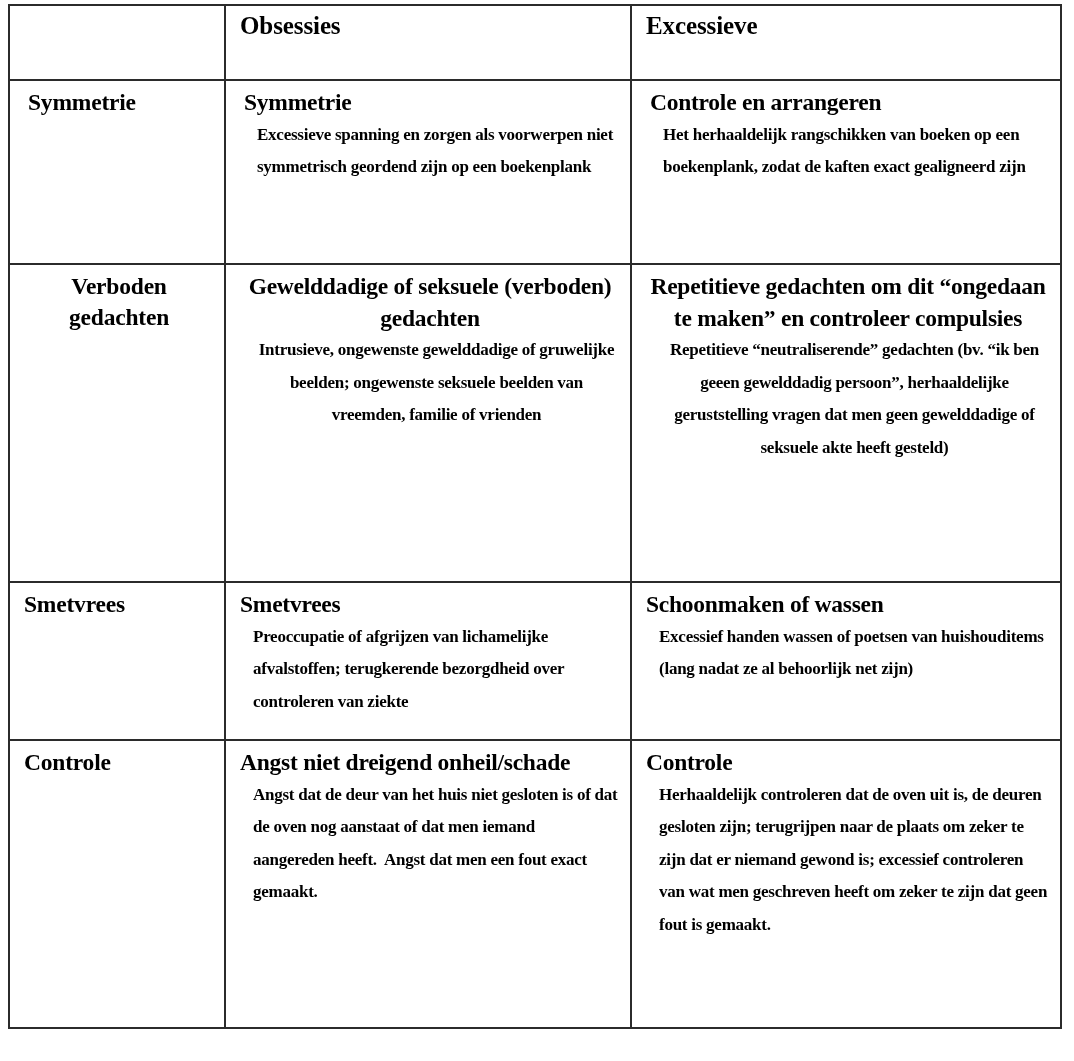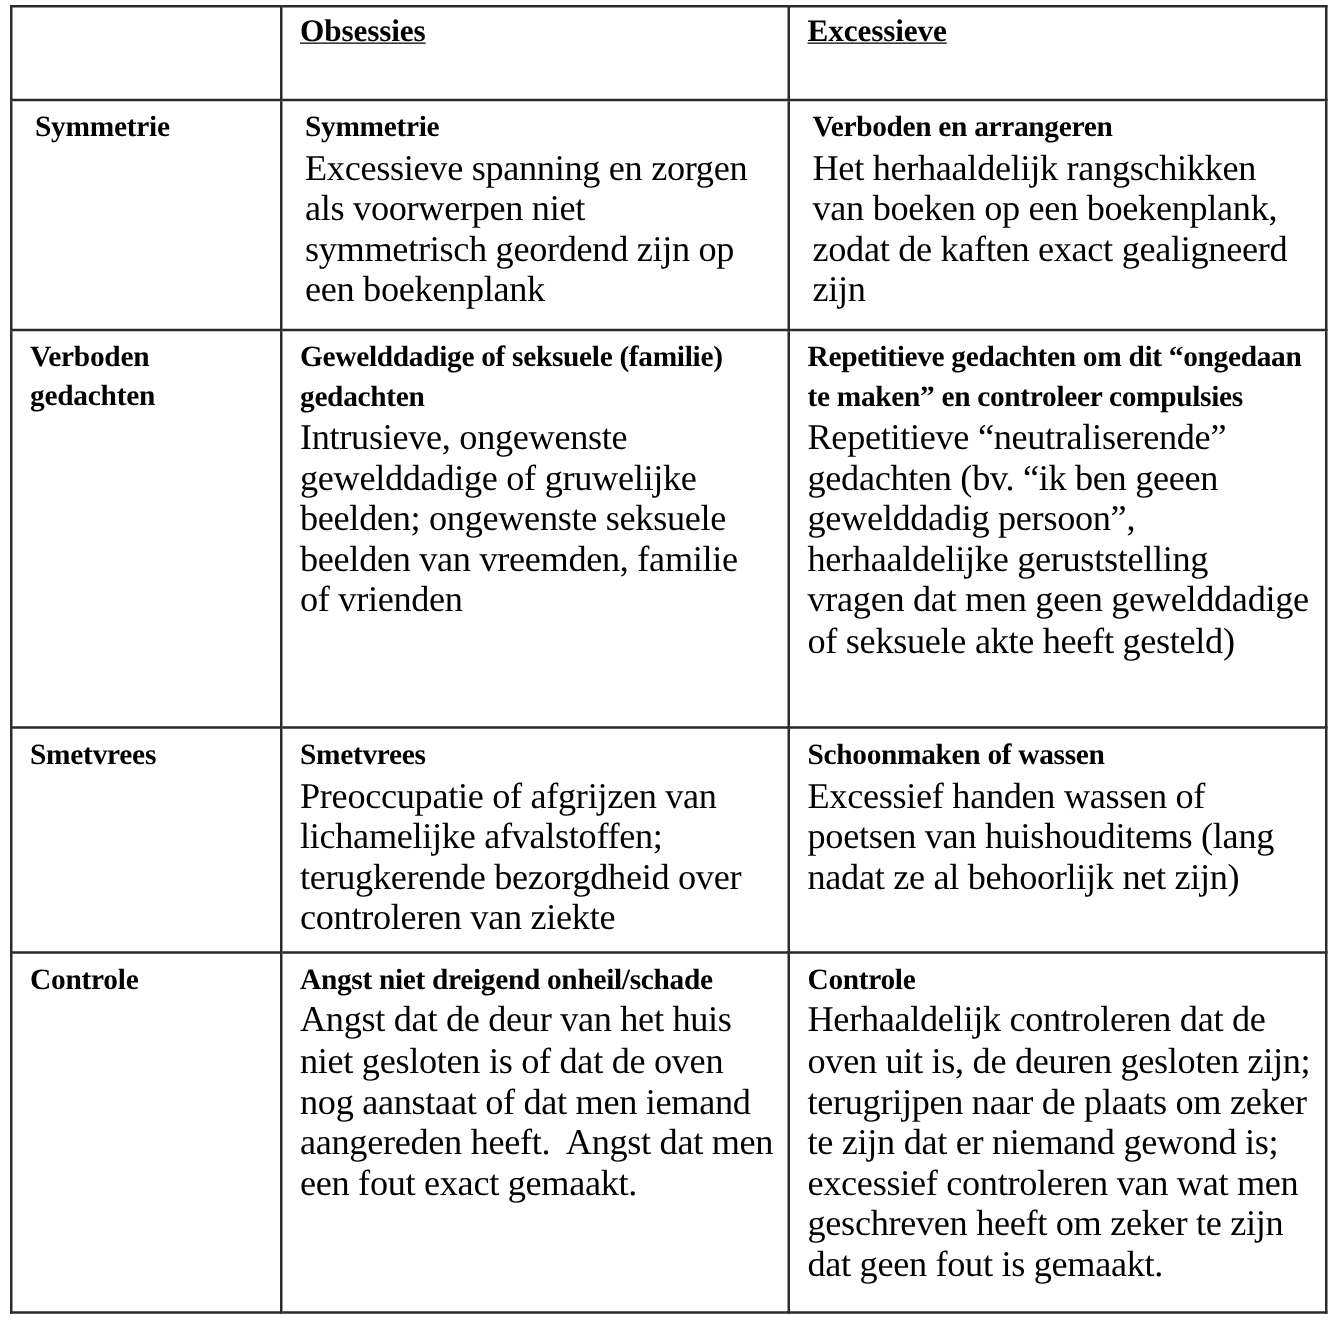--- a/index.html
+++ b/index.html
@@ -42,21 +42,20 @@
   }
 
   col.c-cat { width: 216px; }
   col.c-obs { width: 406px; }
   col.c-com { width: 430px; }
 
   
   tr.header-row td {
     height: 58px;
     padding-top: 5px;
-    text-decoration: underline;
   }
   .hdr-text {
     font-size: 25px;
     font-weight: bold;
     line-height: 30px;
     letter-spacing: -0.1px;
   }
 
   .cat-text {
     font-size: 23.5px;
@@ -67,31 +66,32 @@
 
   .cell-title {
     font-size: 23.5px;
     font-weight: bold;
     line-height: 31.5px;
     letter-spacing: -0.25px;
     display: block;
   }
 
   .cell-body {
-    font-size: 29px;
-    font-weight: normal;
+    font-size: 17px;
+    font-weight: bold;
     line-height: 32.6px;
     letter-spacing: -0.25px;
     display: block;
     white-space: pre-wrap;
+    margin-left: 13px;
   }
 
   
   tr.row-symmetrie td { height: 166px; padding-left: 18px; }
-  tr.row-verboden  td { height: 300px; }
+  tr.row-verboden  td { height: 300px; text-align: center; }
   tr.row-smetvrees td { height: 140px; border-radius: 23px; }
   tr.row-controle  td { height: 270px; }
 </style>
 </head>
 <body>
 
 <div class="page">
 
   <table class="ocd-table">
     <colgroup>
@@ -115,31 +115,31 @@
 
       <tr class="row-symmetrie">
         <td>
           <span class="cat-text">Symmetrie</span>
         </td>
         <td>
           <span class="cell-title">Symmetrie</span>
           <span class="cell-body">Excessieve spanning en zorgen als voorwerpen niet symmetrisch geordend zijn op een boekenplank</span>
         </td>
         <td>
-          <span class="cell-title">Verboden en arrangeren</span>
+          <span class="cell-title">Controle en arrangeren</span>
           <span class="cell-body">Het herhaaldelijk rangschikken van boeken op een boekenplank, zodat de kaften exact gealigneerd zijn</span>
         </td>
       </tr>
 
       <tr class="row-verboden">
         <td>
           <span class="cat-text">Verboden gedachten</span>
         </td>
         <td>
-          <span class="cell-title">Gewelddadige of seksuele (familie) gedachten</span>
+          <span class="cell-title">Gewelddadige of seksuele (verboden) gedachten</span>
           <span class="cell-body">Intrusieve, ongewenste gewelddadige of gruwelijke beelden; ongewenste seksuele beelden van vreemden, familie of vrienden</span>
         </td>
         <td>
           <span class="cell-title">Repetitieve gedachten om dit “ongedaan te maken”
 en controleer compulsies</span>
           <span class="cell-body">Repetitieve “neutraliserende” gedachten (bv. “ik ben geeen gewelddadig persoon”, herhaaldelijke geruststelling vragen dat men geen gewelddadige of seksuele akte heeft gesteld)</span>
         </td>
       </tr>
 
       <tr class="row-smetvrees">

